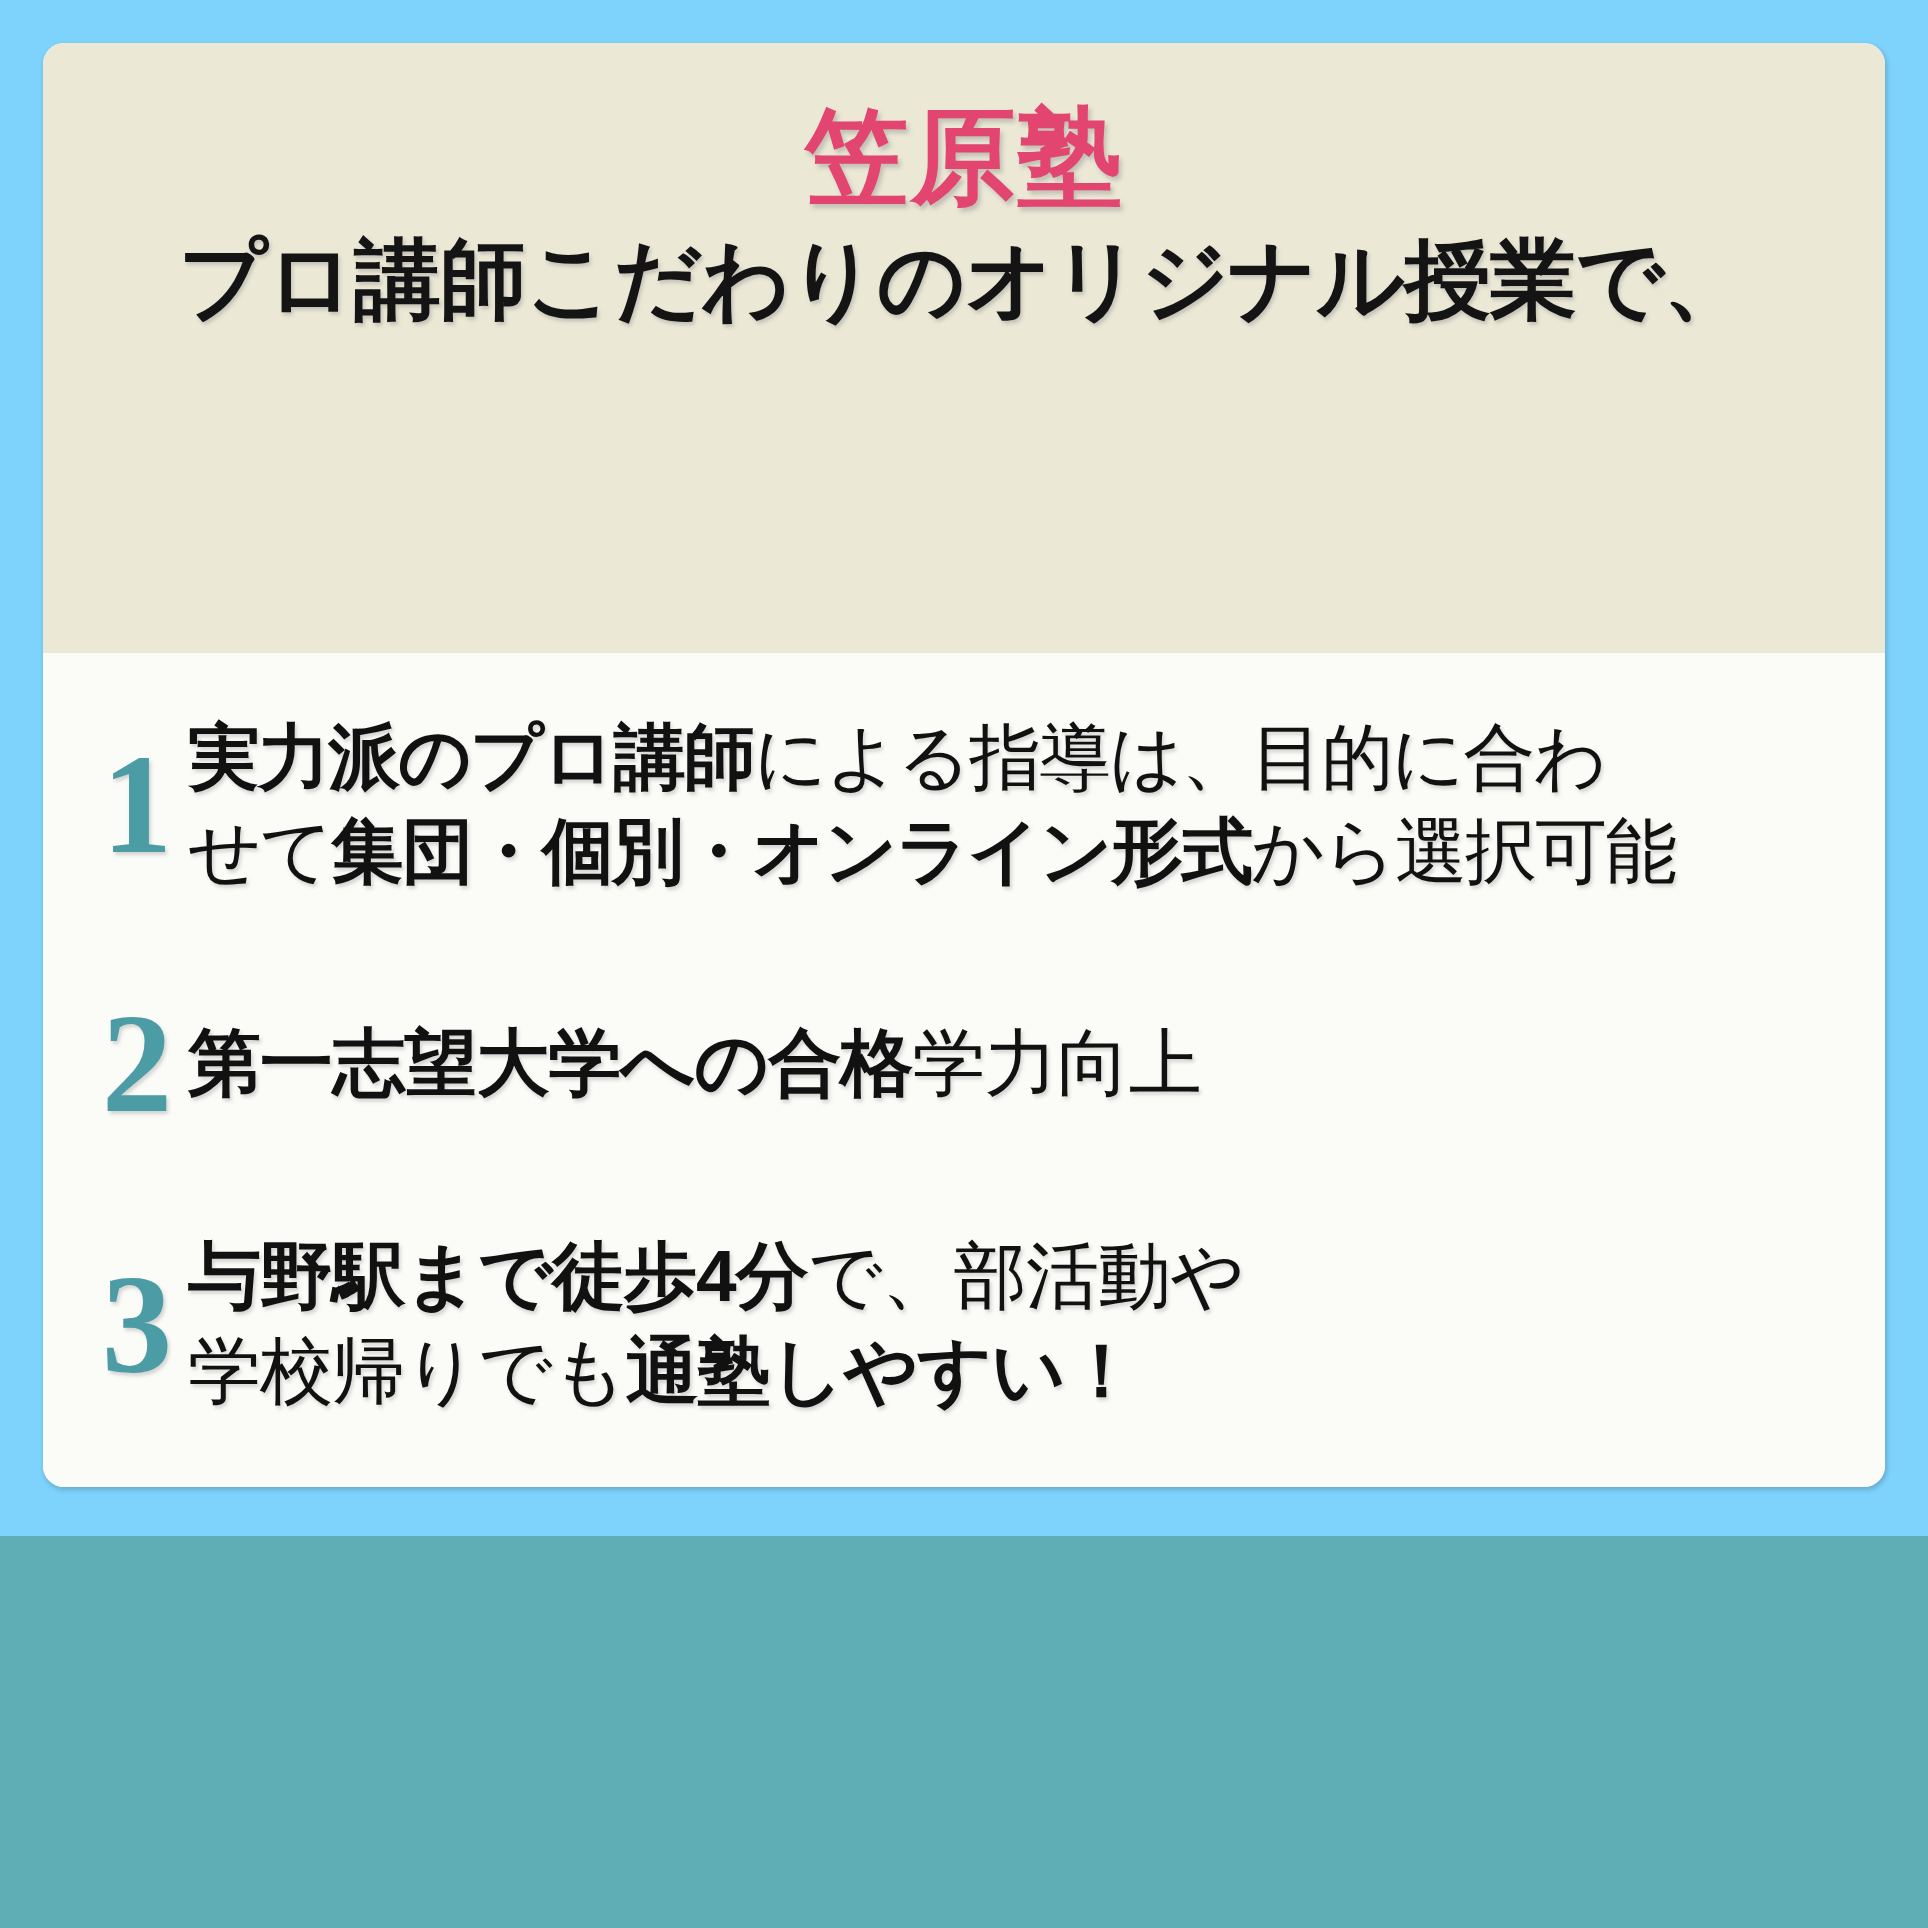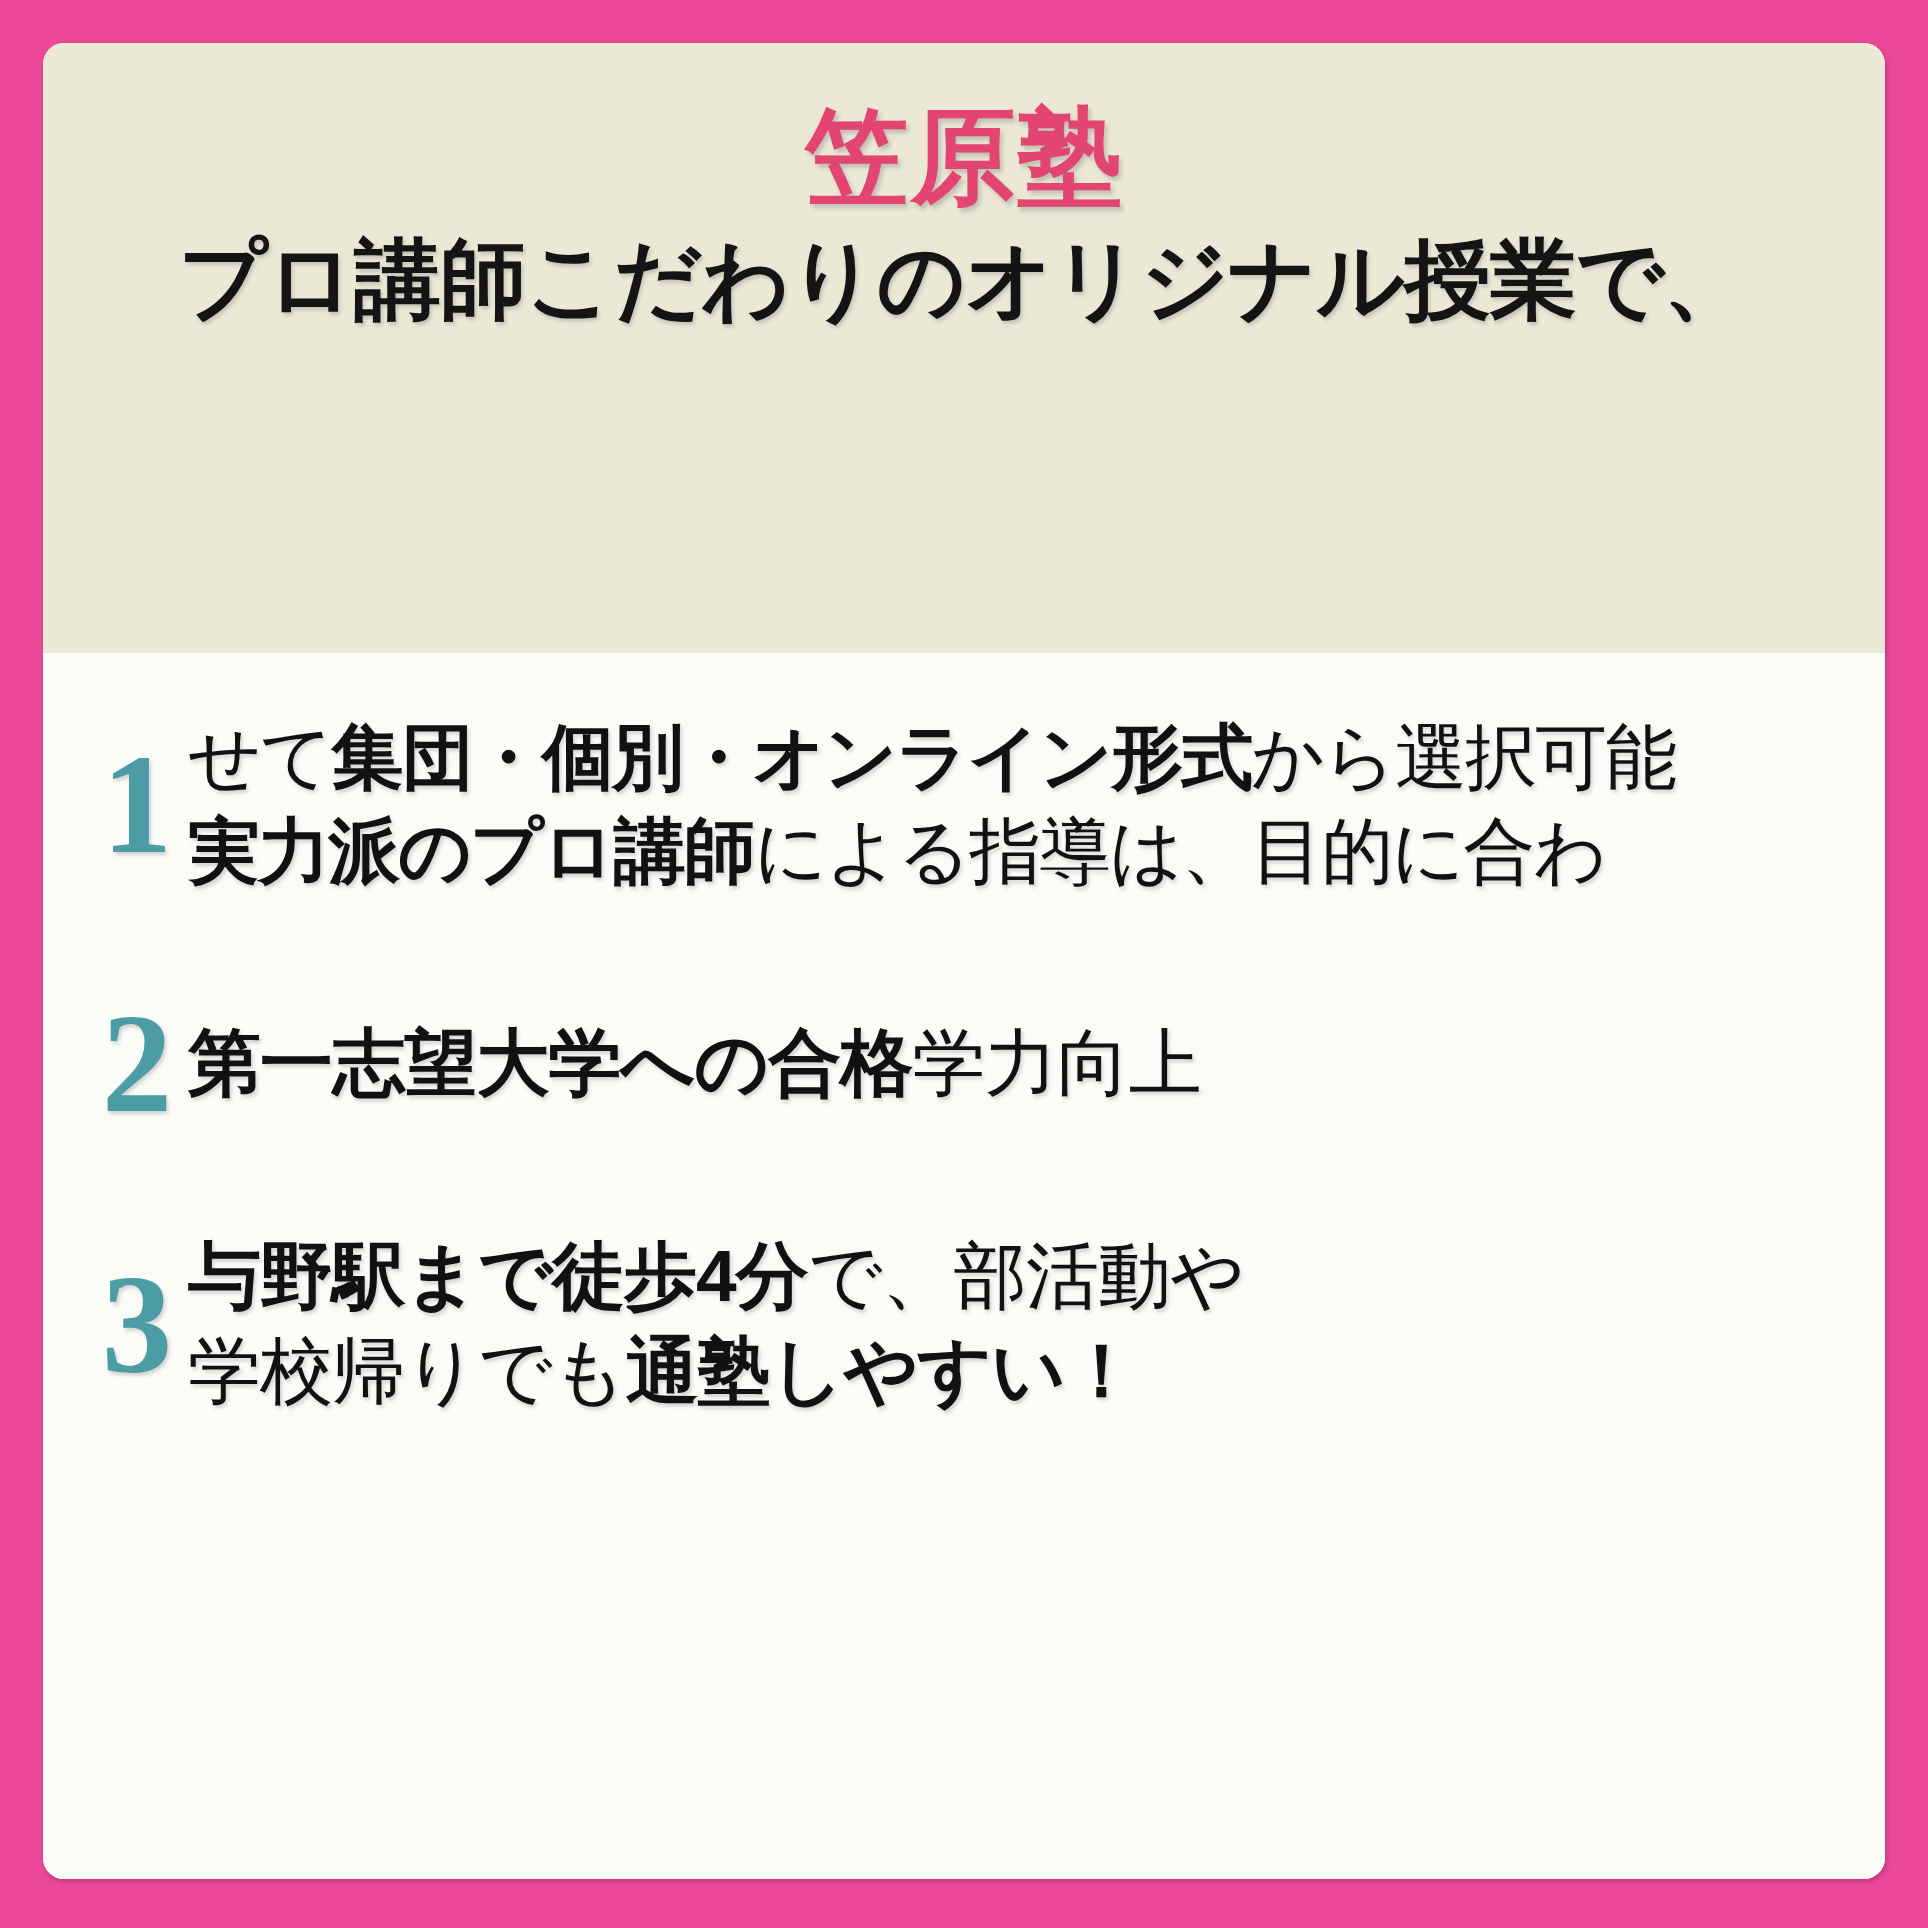--- a/index.html
+++ b/index.html
@@ -11,22 +11,22 @@
     height: 1928px;
     background: #5FADB5;
     font-family: "Liberation Sans", "DejaVu Sans", sans-serif;
     overflow: hidden;
   }
 
   
   .poster {
     position: relative;
     width: 1928px;
-    height: 1928px;
-    background: #ec4899;
+    height: 1536px;
+    background: #7dd3fc;
     box-sizing: border-box;
     padding: 43px 43px 49px 43px;
   }
 
   .card {
     position: relative;
     width: 100%;
     height: 100%;
     border-radius: 21px;
     overflow: hidden;
@@ -130,24 +130,24 @@
         <span class="sub-line sub-line-1">プロ講師こだわりのオリジナル授業で、</span>
       </div>
     </div>
 
     <div class="body">
 
       <div class="point p1">
         <div class="point-num">1</div>
         <div class="point-text">
           <span class="point-line">
-            <span class="t-normal">せて</span><span class="t-bold">集団・個別・オンライン形式</span><span class="t-normal">から選択可能</span>
+            <span class="t-bold">実力派のプロ講師</span><span class="t-normal">による指導は、目的に合わ</span>
           </span>
           <span class="point-line">
-            <span class="t-bold">実力派のプロ講師</span><span class="t-normal">による指導は、目的に合わ</span>
+            <span class="t-normal">せて</span><span class="t-bold">集団・個別・オンライン形式</span><span class="t-normal">から選択可能</span>
           </span>
         </div>
       </div>
 
       <div class="point p2">
         <div class="point-num">2</div>
         <div class="point-text">
           <span class="point-line">
             <span class="t-bold">第一志望大学への合格</span><span class="t-normal">学力向上</span>
           </span>

